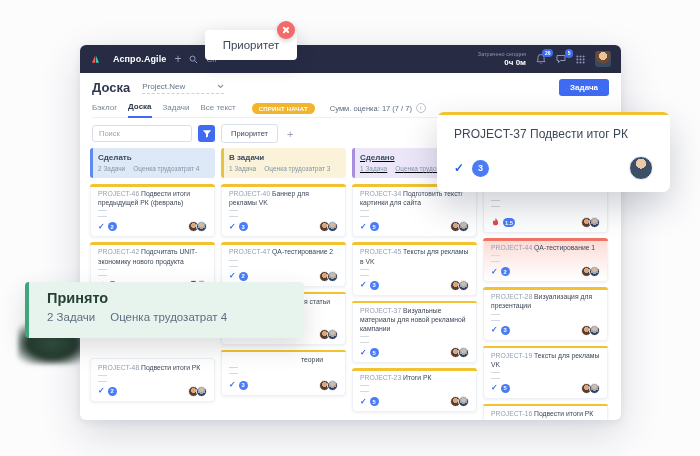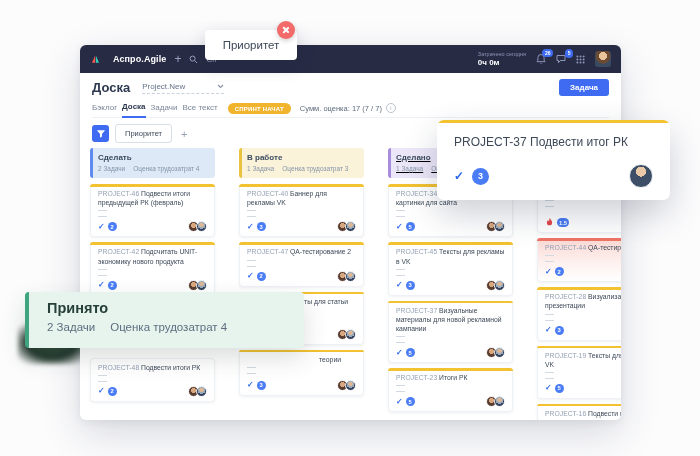--- a/index.html
+++ b/index.html
@@ -17,58 +17,58 @@
     overflow:hidden;z-index:10}
 
   .navbar{height:28px;background:#272b44;display:flex;align-items:center;padding:0 10px;gap:8px}
   .logo{display:flex;align-items:flex-start;gap:12px}
   .logo-text{color:#fff;font-size:9px;font-weight:700;letter-spacing:.1px}
   .nav-ic{display:flex;align-items:center;color:#8f96b8}
   .plus-ic{color:#9aa1bf;font-size:12px;font-weight:400;line-height:1}
   .plus-ic::after{content:"+"}
   .nav-hint{font-size:8px;color:#9aa1bf}
   .nav-right{margin-left:auto;display:flex;align-items:center;gap:10px}
-  .time{line-height:1.2}
+  .time{text-align:right;line-height:1.2}
   .time-label{font-size:5.5px;color:#8d93b4}
   .time-value{font-size:8px;color:#fff;font-weight:700}
   .ic-wrap{position:relative;display:flex}
   .nav-badge{position:absolute;top:-5px;right:-7px;background:#3e6bf2;color:#fff;font-size:5px;
     font-weight:700;padding:1px 2.5px;border-radius:5px;line-height:1.3}
   .nav-avatar{width:16px;height:16px;border-radius:3px;
     background:radial-gradient(circle at 50% 32%,#e8c49a 0 30%,#6b4a33 31% 55%,#3a4a60 56%),#8ea0b5}
 
   .hdr{display:flex;align-items:center;margin:6px 12px 0}
   .hdr-title{font-size:13px;font-weight:700;color:#2e3950}
   .project{margin-left:12px;width:82px;display:flex;align-items:center;justify-content:space-between;
     border-bottom:1px dashed #c9d2de;padding-bottom:2px;cursor:pointer}
   .project span{font-size:8px;color:#67748a}
   .btn-create{margin-left:auto;background:#3e6bf2;color:#fff;font-size:8px;font-weight:600;
     padding:4px 11px;border-radius:3px;cursor:pointer}
 
-  .tabs{display:flex;align-items:flex-end;gap:5px;margin:6px 12px 0;border-bottom:1px solid #edf0f4}
+  .tabs{display:flex;align-items:flex-end;gap:11px;margin:6px 12px 0;border-bottom:1px solid #edf0f4}
   .tab{font-size:8px;color:#7b8698;padding-bottom:5px;cursor:pointer}
   .tab.active{color:#2e3950;font-weight:700;border-bottom:2px solid #3e6bf2;margin-bottom:-1px}
   .sprint-pill{background:#f0b42f;color:#fff;font-size:6px;font-weight:700;letter-spacing:.2px;
     padding:2.5px 7px;border-radius:8px;margin-left:5px;margin-bottom:3px}
   .summary{font-size:7.5px;color:#5d6b7d;margin-left:4px;margin-bottom:4px;display:flex;gap:4px;align-items:center}
   .info-ic{width:8px;height:8px;border:1px solid #b9c3cf;border-radius:50%;color:#9aa5b3;font-size:5.5px;
     display:flex;align-items:center;justify-content:center}
   .info-ic::after{content:"i"}
 
   .filters{display:flex;align-items:center;gap:6px;margin:6px 12px 5px}
   .search{width:100px;height:17px;border:1px solid #d9dfe8;border-radius:3px;font-size:7.5px;
     padding:0 6px;color:#5d6b7d;outline:none;box-sizing:border-box;font-family:inherit}
   .search::placeholder{color:#9aa5b5}
   .filter-btn{width:17px;height:17px;background:#3e6bf2;border-radius:3px;display:flex;
     align-items:center;justify-content:center;cursor:pointer}
   .chip{border:1px solid #d9dfe8;border-radius:3px;padding:4px 9px;font-size:7.5px;color:#3c4858;cursor:pointer}
   .add{font-size:11px;color:#97a1b0;margin-left:3px;cursor:pointer}
 
   
-  .board{display:flex;gap:24px;margin:2px 10px 0}
+  .board{display:flex;gap:6px;margin:2px 10px 0}
   .col{width:125px;flex:none}
   .col-head{border-radius:3px;padding:5px 8px 6px;position:relative;overflow:hidden;min-height:29px;box-sizing:border-box}
   .col-head .bar{position:absolute;left:0;top:0;bottom:0;width:3px}
   .col-title{font-size:8px;font-weight:700;color:#3b4a5f}
   .col-sub{font-size:6.5px;color:#8494a8;margin-top:3px;display:flex;gap:8px;white-space:nowrap}
   .cards{display:flex;flex-direction:column;gap:5px;margin-top:6px}
   .card{background:#fff;border:1px solid #eef1f5;border-radius:4px;box-shadow:0 1px 3px rgba(30,40,70,.07);
     padding:4px 7px;box-sizing:border-box;position:relative;display:flex;flex-direction:column;cursor:pointer}
   .card .accent{position:absolute;top:-1px;left:-1px;right:-1px;height:2.5px;border-radius:4px 4px 0 0}
   .card.pink{background:linear-gradient(180deg,#fbd9d4 0%,#fdf0ee 55%,#fff 100%)}
@@ -91,33 +91,33 @@
   .tooltip{position:absolute;left:205px;top:30px;width:92px;height:30px;background:#fff;border-radius:4px;
     box-shadow:0 6px 18px rgba(30,40,70,.2);z-index:50;display:flex;align-items:center;justify-content:center;
     font-size:11.5px;color:#3c4858}
   .tooltip-close{position:absolute;left:277px;top:21px;width:18px;height:18px;border-radius:50%;
     background:#f36a6a;z-index:51;box-shadow:0 2px 5px rgba(0,0,0,.18);cursor:pointer}
   .tooltip-close::before,.tooltip-close::after{content:"";position:absolute;left:8.3px;top:5px;width:1.6px;
     height:8px;background:#fff;border-radius:1px}
   .tooltip-close::before{transform:rotate(45deg)}
   .tooltip-close::after{transform:rotate(-45deg)}
 
-  .drag-card{position:absolute;left:437px;top:120px;width:233px;height:80px;background:#fff;border-radius:7px;
+  .drag-card{position:absolute;left:437px;top:112px;width:233px;height:80px;background:#fff;border-radius:7px;
     box-shadow:0 14px 34px rgba(30,40,70,.22);z-index:45;overflow:hidden;padding:15px 17px 12px;
     box-sizing:border-box;display:flex;flex-direction:column;cursor:grabbing}
   .drag-card::before{content:"";position:absolute;top:0;left:0;right:0;height:3px;background:#f2c230}
   .drag-title{font-size:12px;color:#3c4858}
   .drag-foot{display:flex;align-items:center;margin-top:auto}
   .drag-check{color:#2563eb;font-size:12px;font-weight:700}
   .drag-badge{width:17px;height:17px;border-radius:50%;background:#4a7cf5;color:#fff;font-size:9px;
     font-weight:700;display:flex;align-items:center;justify-content:center;margin-left:8px}
   .drag-av{margin-left:auto;width:24px;height:24px;border-radius:50%;
     background:radial-gradient(circle at 50% 30%,#e9c9a8 0 26%,#3c4f66 27%),#cfd9e4;border:1px solid #eef1f5;box-sizing:border-box}
 
-  .accepted{position:absolute;left:25px;top:292px;width:279px;height:56px;background:#e7f4ed;
+  .accepted{position:absolute;left:25px;top:282px;width:279px;height:56px;background:#e7f4ed;
     border-left:4px solid #3fa57e;border-radius:4px;box-shadow:0 10px 24px rgba(30,50,40,.16);
     z-index:40;padding:8px 0 0 18px;box-sizing:border-box}
   .accepted-title{font-size:14.5px;font-weight:600;color:#26413a}
   .accepted-sub{font-size:11.5px;color:#5d6e80;margin-top:5px;display:flex;gap:15px}
 </style>
 </head>
 <body>
 
 <div class="blob"></div>
 
@@ -194,20 +194,21 @@
     <span class="tab">Задачи</span>
     <span class="tab">Все текст</span>
     <span class="sprint-pill">СПРИНТ НАЧАТ</span>
     <span class="summary">
       <span>Сумм. оценка:  17  (7 / 7)</span>
       <span class="info-ic"></span>
     </span>
   </div>
 
   <div class="filters">
+    <input class="search" type="text" placeholder="Поиск" style="">
     <span class="filter-btn">
       <svg width="10" height="10" viewBox="0 0 11 11">
         <path d="M1 1.5h9L6.6 5.4v2.9l-2.2 1.4V5.4z" fill="#fff"></path>
       </svg>
     </span>
     <span class="chip">Приоритет</span>
     <span class="add">+</span>
   </div>
 
   <div class="board">
@@ -258,21 +259,21 @@
                 <span class="av a"></span>
                 <span class="av b"></span>
               </span>
             </div>
           </div>
         </div>
       </div>
       <div class="col">
         <div class="col-head" style="background: rgb(250, 243, 218);">
           <span class="bar" style="background: rgb(233, 195, 63);"></span>
-          <div class="col-title">В работе</div>
+          <div class="col-title">В задачи</div>
           <div class="col-sub">
             <span>1 Задача</span>
             <span>Оценка трудозатрат 3</span>
           </div>
         </div>
         <div class="cards">
           <div class="card">
             <span class="accent" style="background: rgb(242, 194, 48);"></span>
             <div class="card-line"><span class="card-id">PROJECT-40 </span>Баннер для рекламы VK</div>
             <div class="desc"></div>

